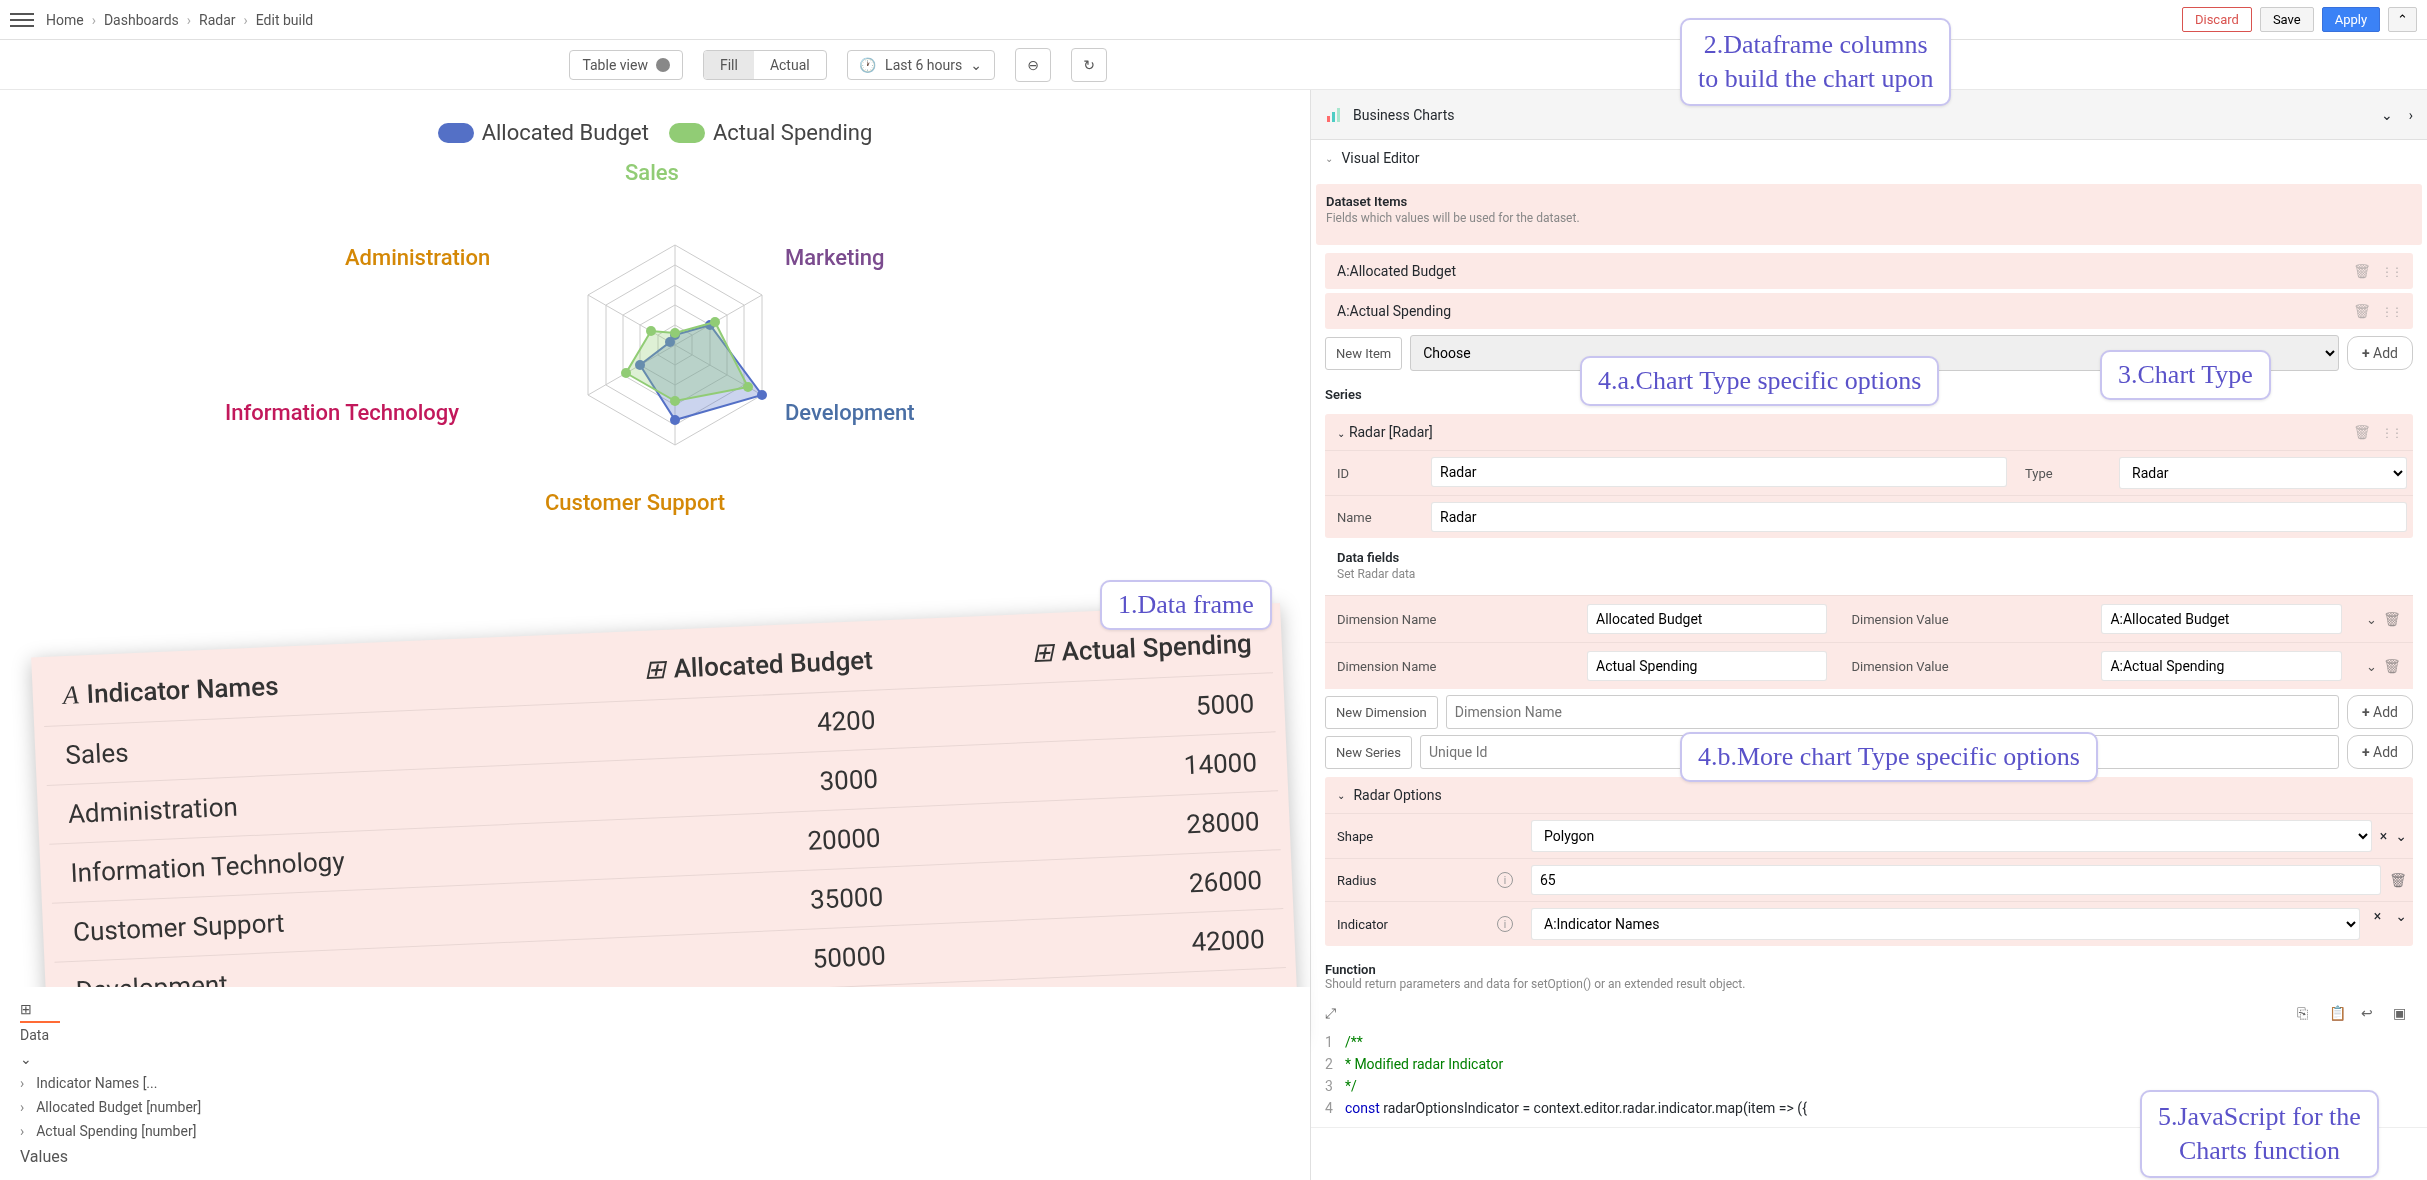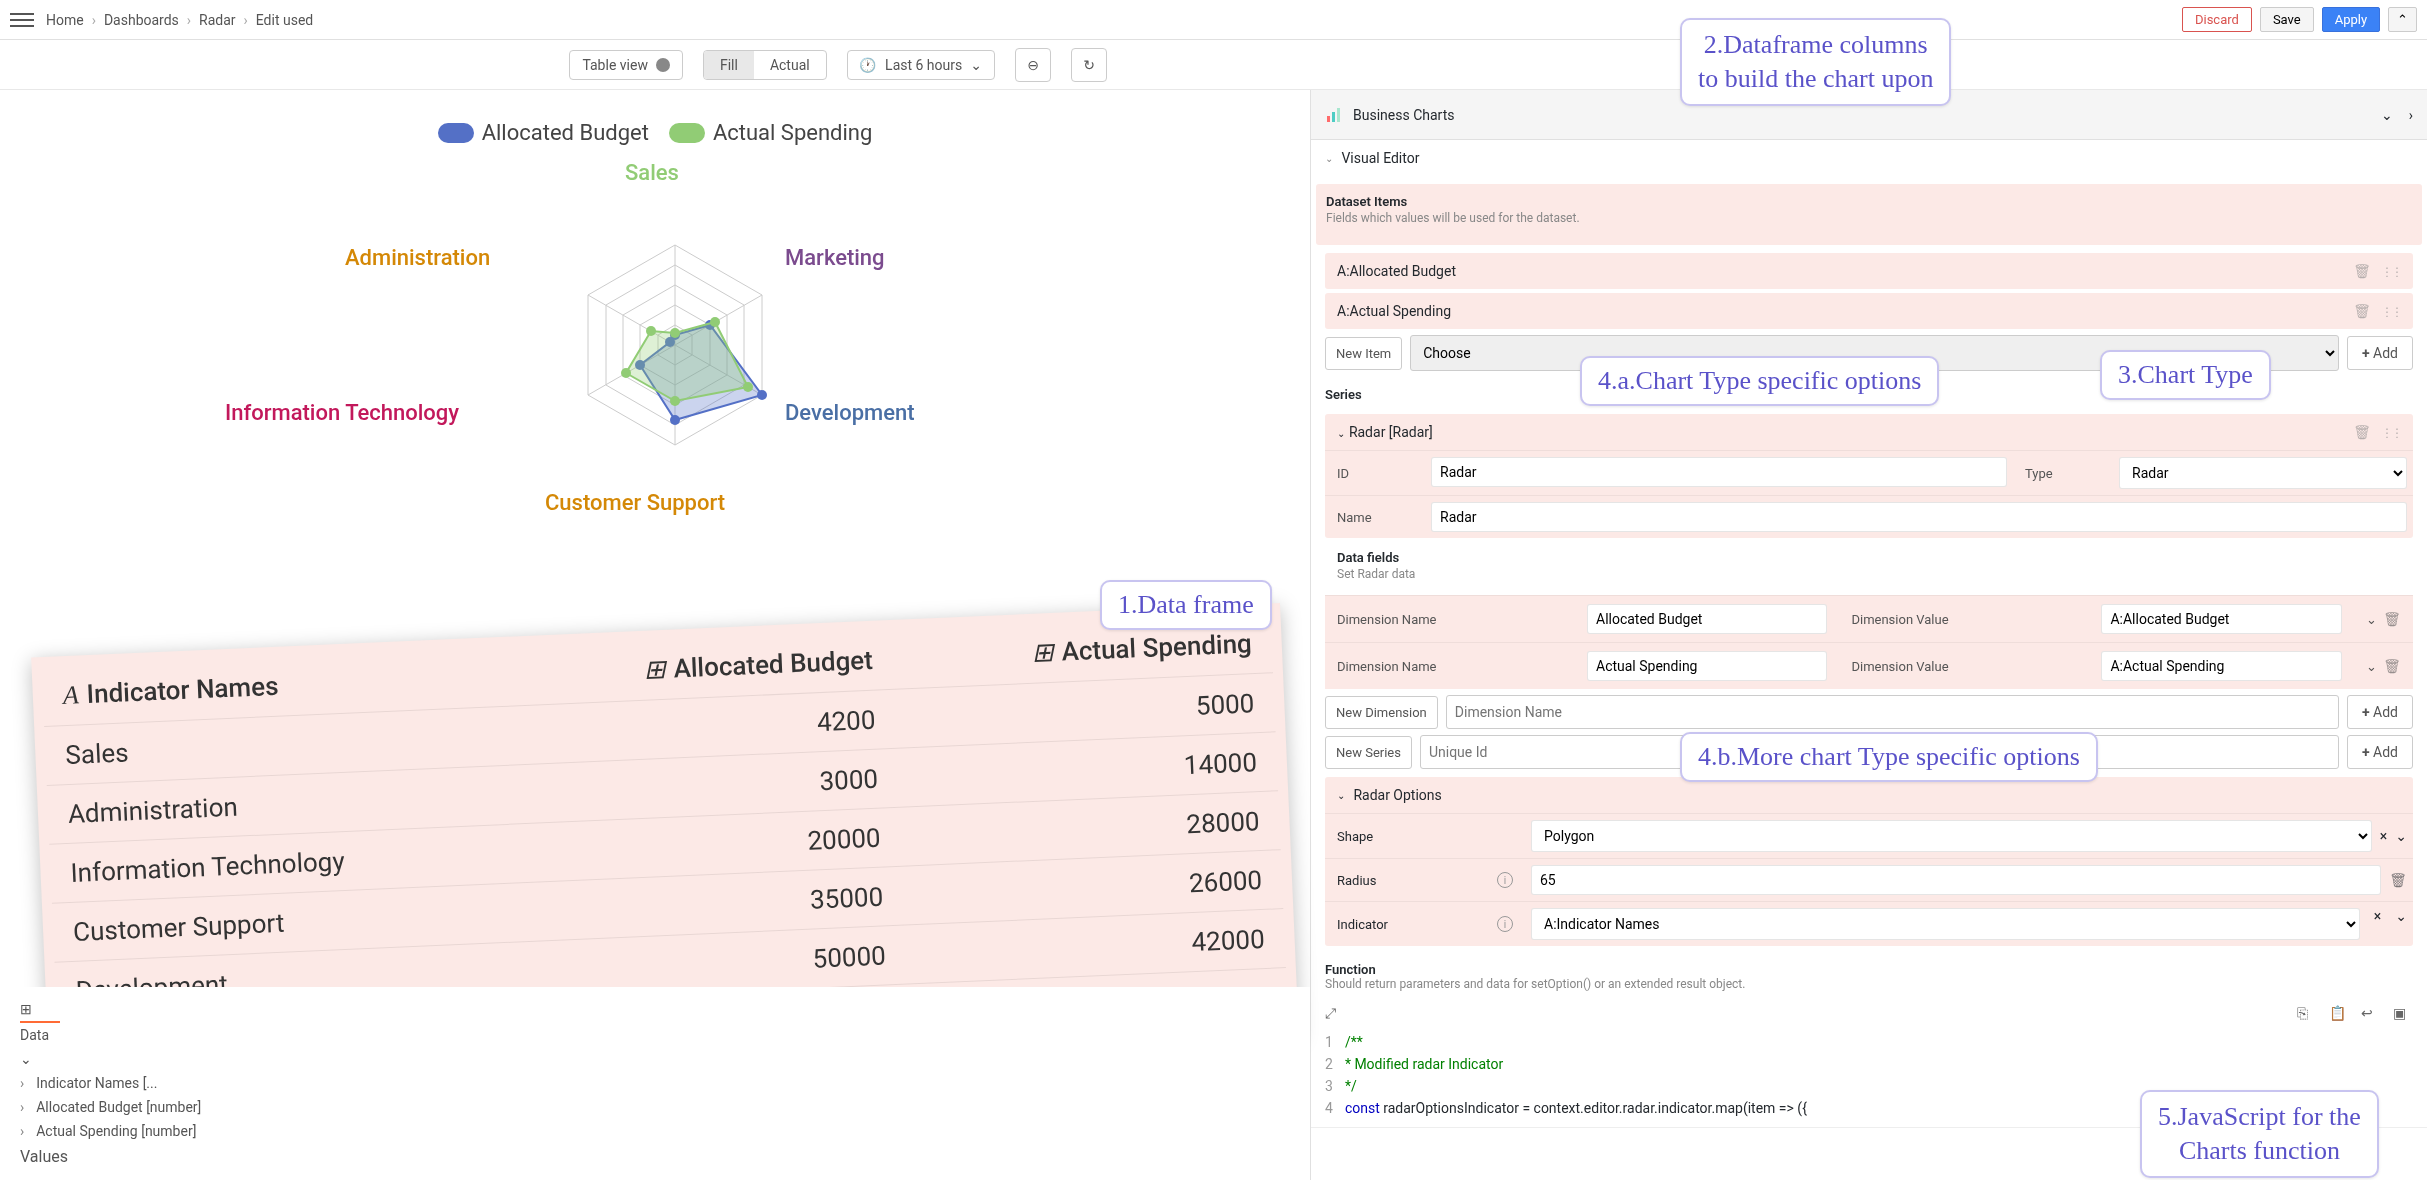--- a/index.html
+++ b/index.html
@@ -48,21 +48,21 @@
 .section{border-bottom:1px solid #eee}
 .section-hdr{display:flex;align-items:center;gap:8px;padding:10px 14px;font-size:14px;cursor:pointer}
 .section-hdr .chev{color:#888;font-size:10px}
 .pink-section{background:#fce9e6;margin:8px 5px;border-radius:3px;padding:10px}
 .sub-label{font-size:13px;font-weight:600;margin-bottom:2px}
 .sub-desc{font-size:12px;color:#888;margin-bottom:10px}
 .dataset-item{background:#fce9e6;margin:4px 14px;padding:10px 12px;border-radius:3px;display:flex;align-items:center;justify-content:space-between;font-size:14px}
 .dataset-icons{display:flex;gap:10px;color:#888}
 .add-row{margin:6px 14px;display:flex;gap:8px;align-items:center}
 .add-row input,.add-row select{flex:1;padding:8px;border:1px solid #ccc;border-radius:3px;font-size:14px}
-.add-btn{border:1px solid #ccc;padding:8px 14px;border-radius:3px;cursor:pointer;font-size:14px;color:#555;background:#fff}
+.add-btn{border:1px solid #ccc;padding:8px 14px;border-radius:11px;cursor:pointer;font-size:14px;color:#555;background:#fff}
 .add-btn::before{content:"+ ";font-weight:bold}
 .series-hdr{background:#fce9e6;margin:6px 14px 0;padding:10px 12px;border-radius:3px 3px 0 0;display:flex;align-items:center;justify-content:space-between}
 .field-grid{background:#fce9e6;margin:0 14px;padding:0;border-radius:0 0 3px 3px}
 .field-row{display:flex;border-top:1px solid rgba(0,0,0,0.05)}
 .field-label{width:100px;padding:10px 12px;font-size:13px;color:#555;display:flex;align-items:center}
 .field-value{flex:1;padding:6px}
 .field-value input,.field-value select{width:100%;padding:6px 8px;border:1px solid rgba(0,0,0,0.1);border-radius:3px;font-size:14px;background:#fff}
 .dim-row{display:flex;background:#fce9e6;margin:0 14px;border-top:1px solid rgba(0,0,0,0.05)}
 .dim-cell{padding:8px 12px;font-size:13px;color:#555;display:flex;align-items:center}
 .dim-cell.label{width:250px}
@@ -101,21 +101,21 @@
         <span></span>
         <span></span>
       </div>
     <div class="breadcrumb">
       <a>Home</a>
         <span class="sep">›</span>
       <a>Dashboards</a>
         <span class="sep">›</span>
       <a>Radar</a>
         <span class="sep">›</span>
-      <span>Edit used</span>
+      <span>Edit build</span>
     </div>
   </div>
   <div class="top-actions">
     <button class="btn btn-discard">Discard</button>
     <button class="btn">Save</button>
     <button class="btn btn-apply">Apply</button>
     <button class="btn btn-chevron">⌃</button>
   </div>
 </div>
 

